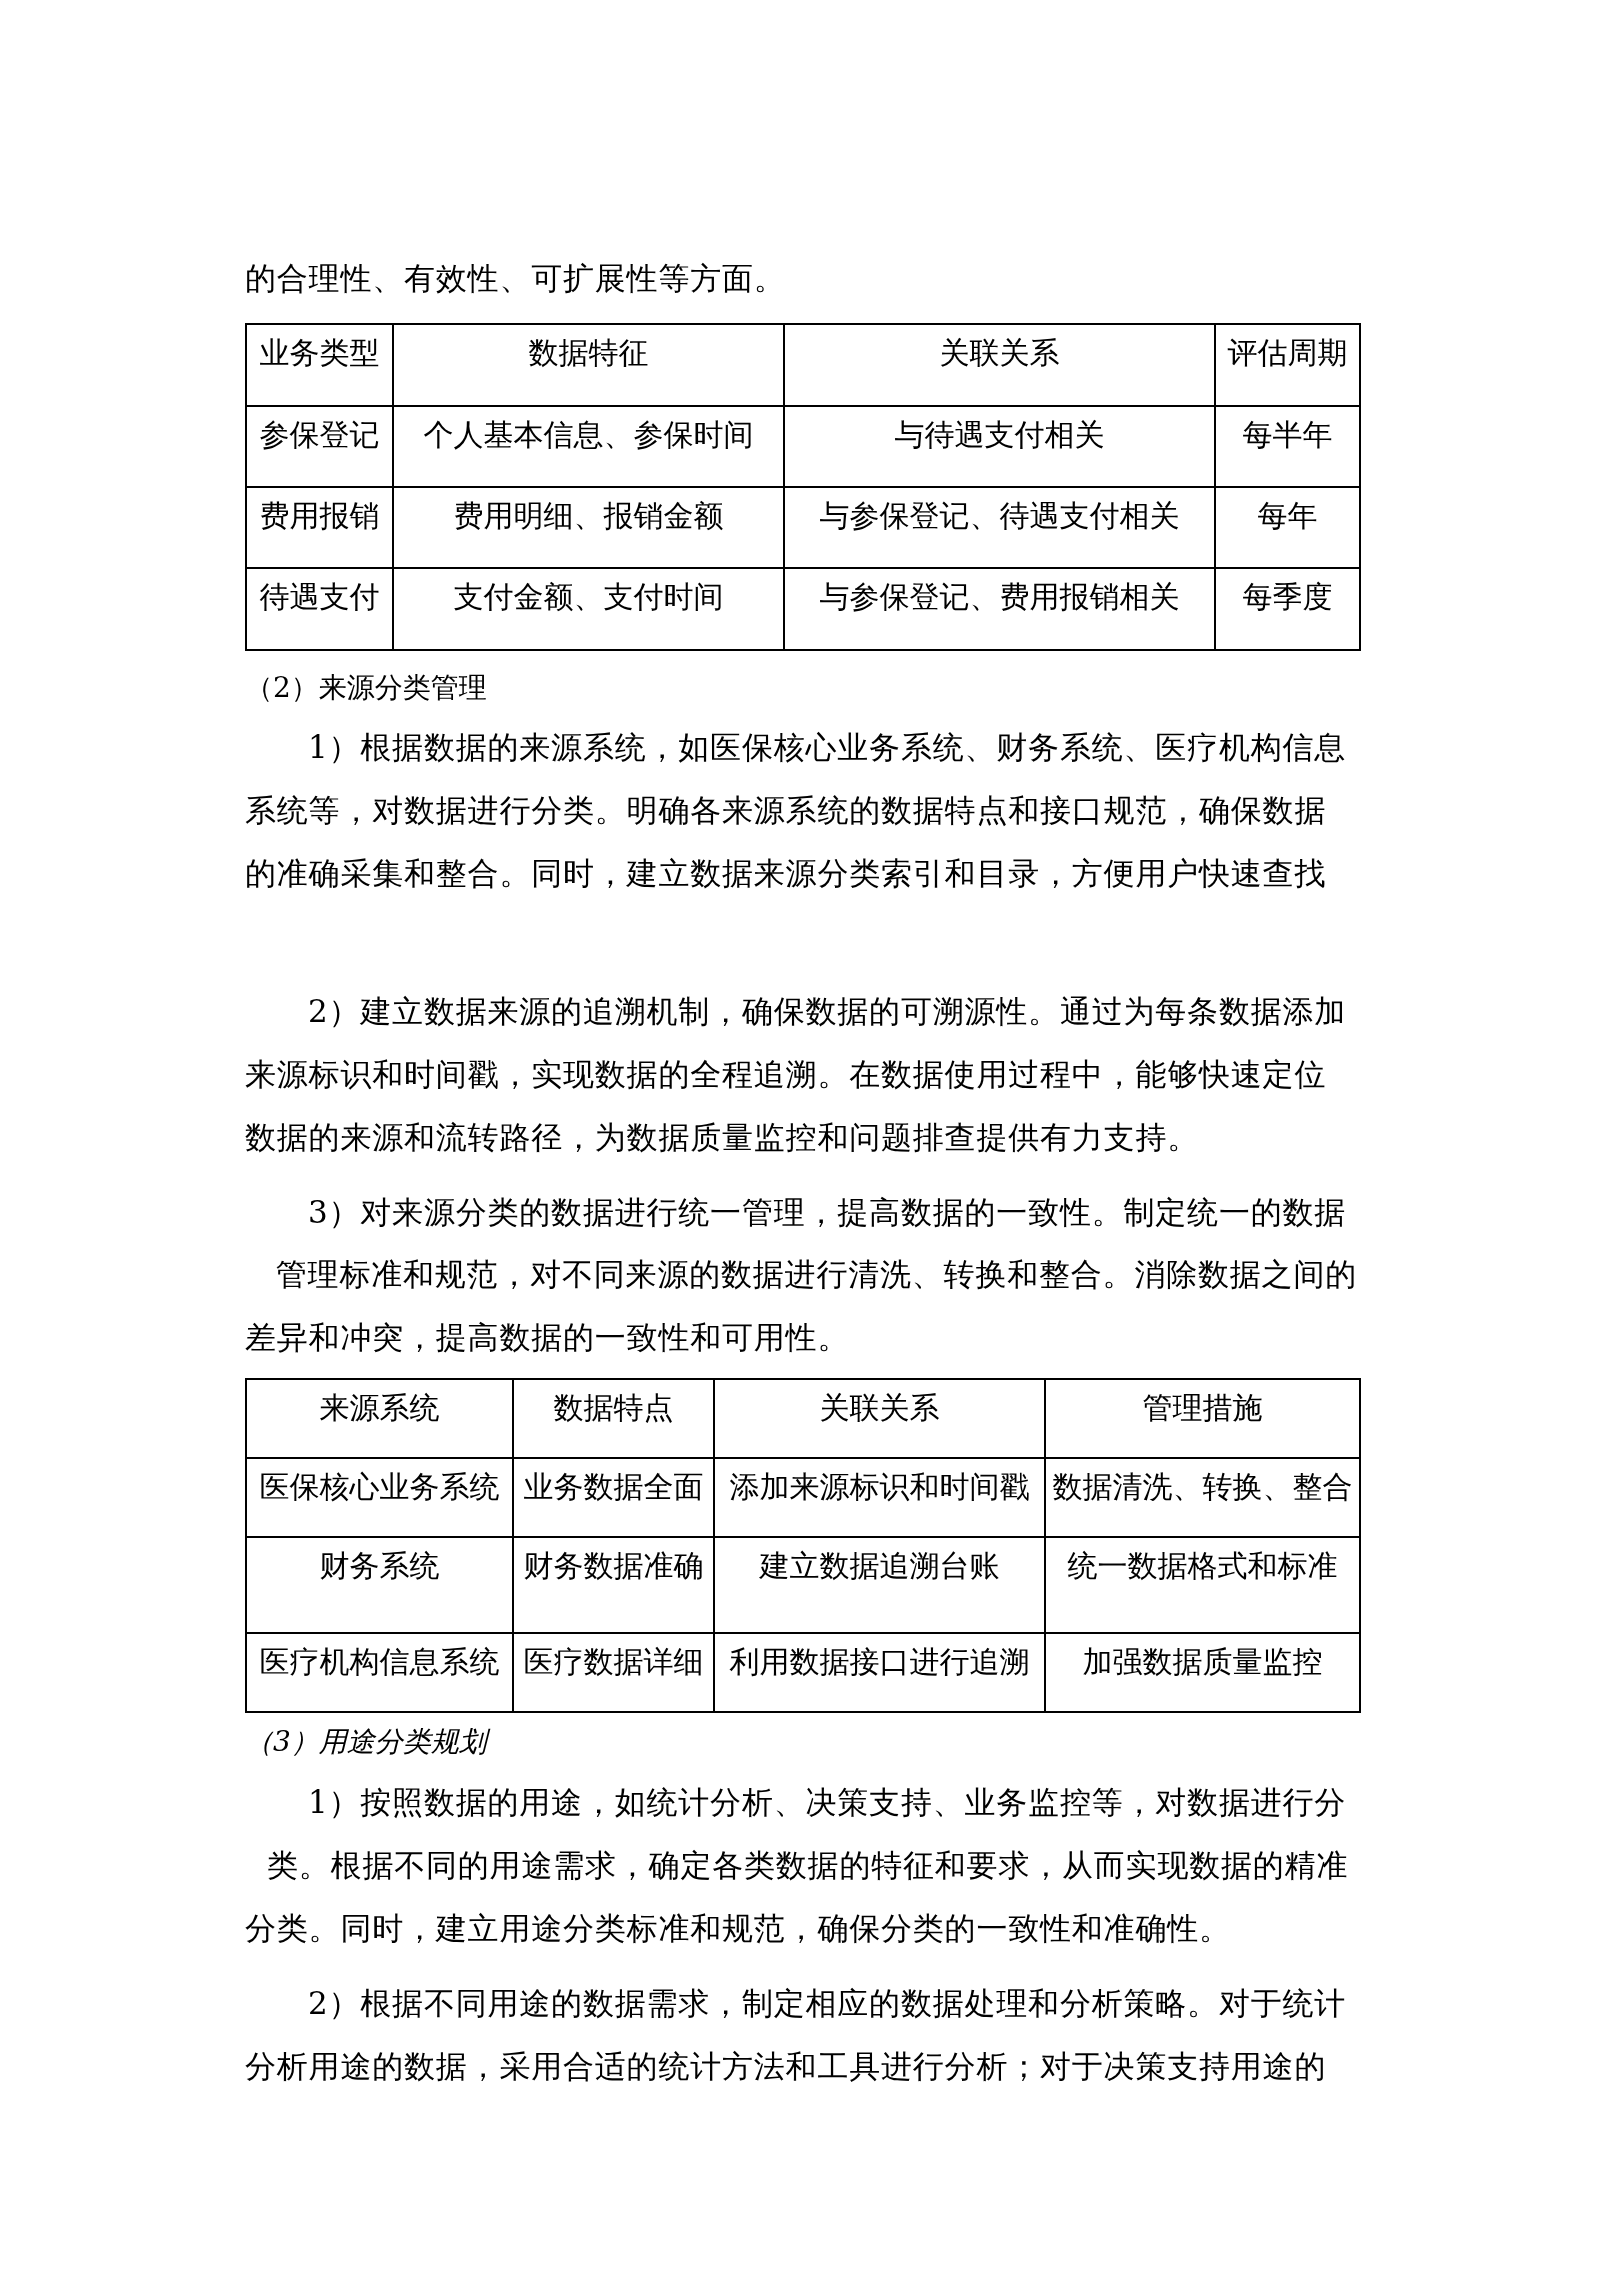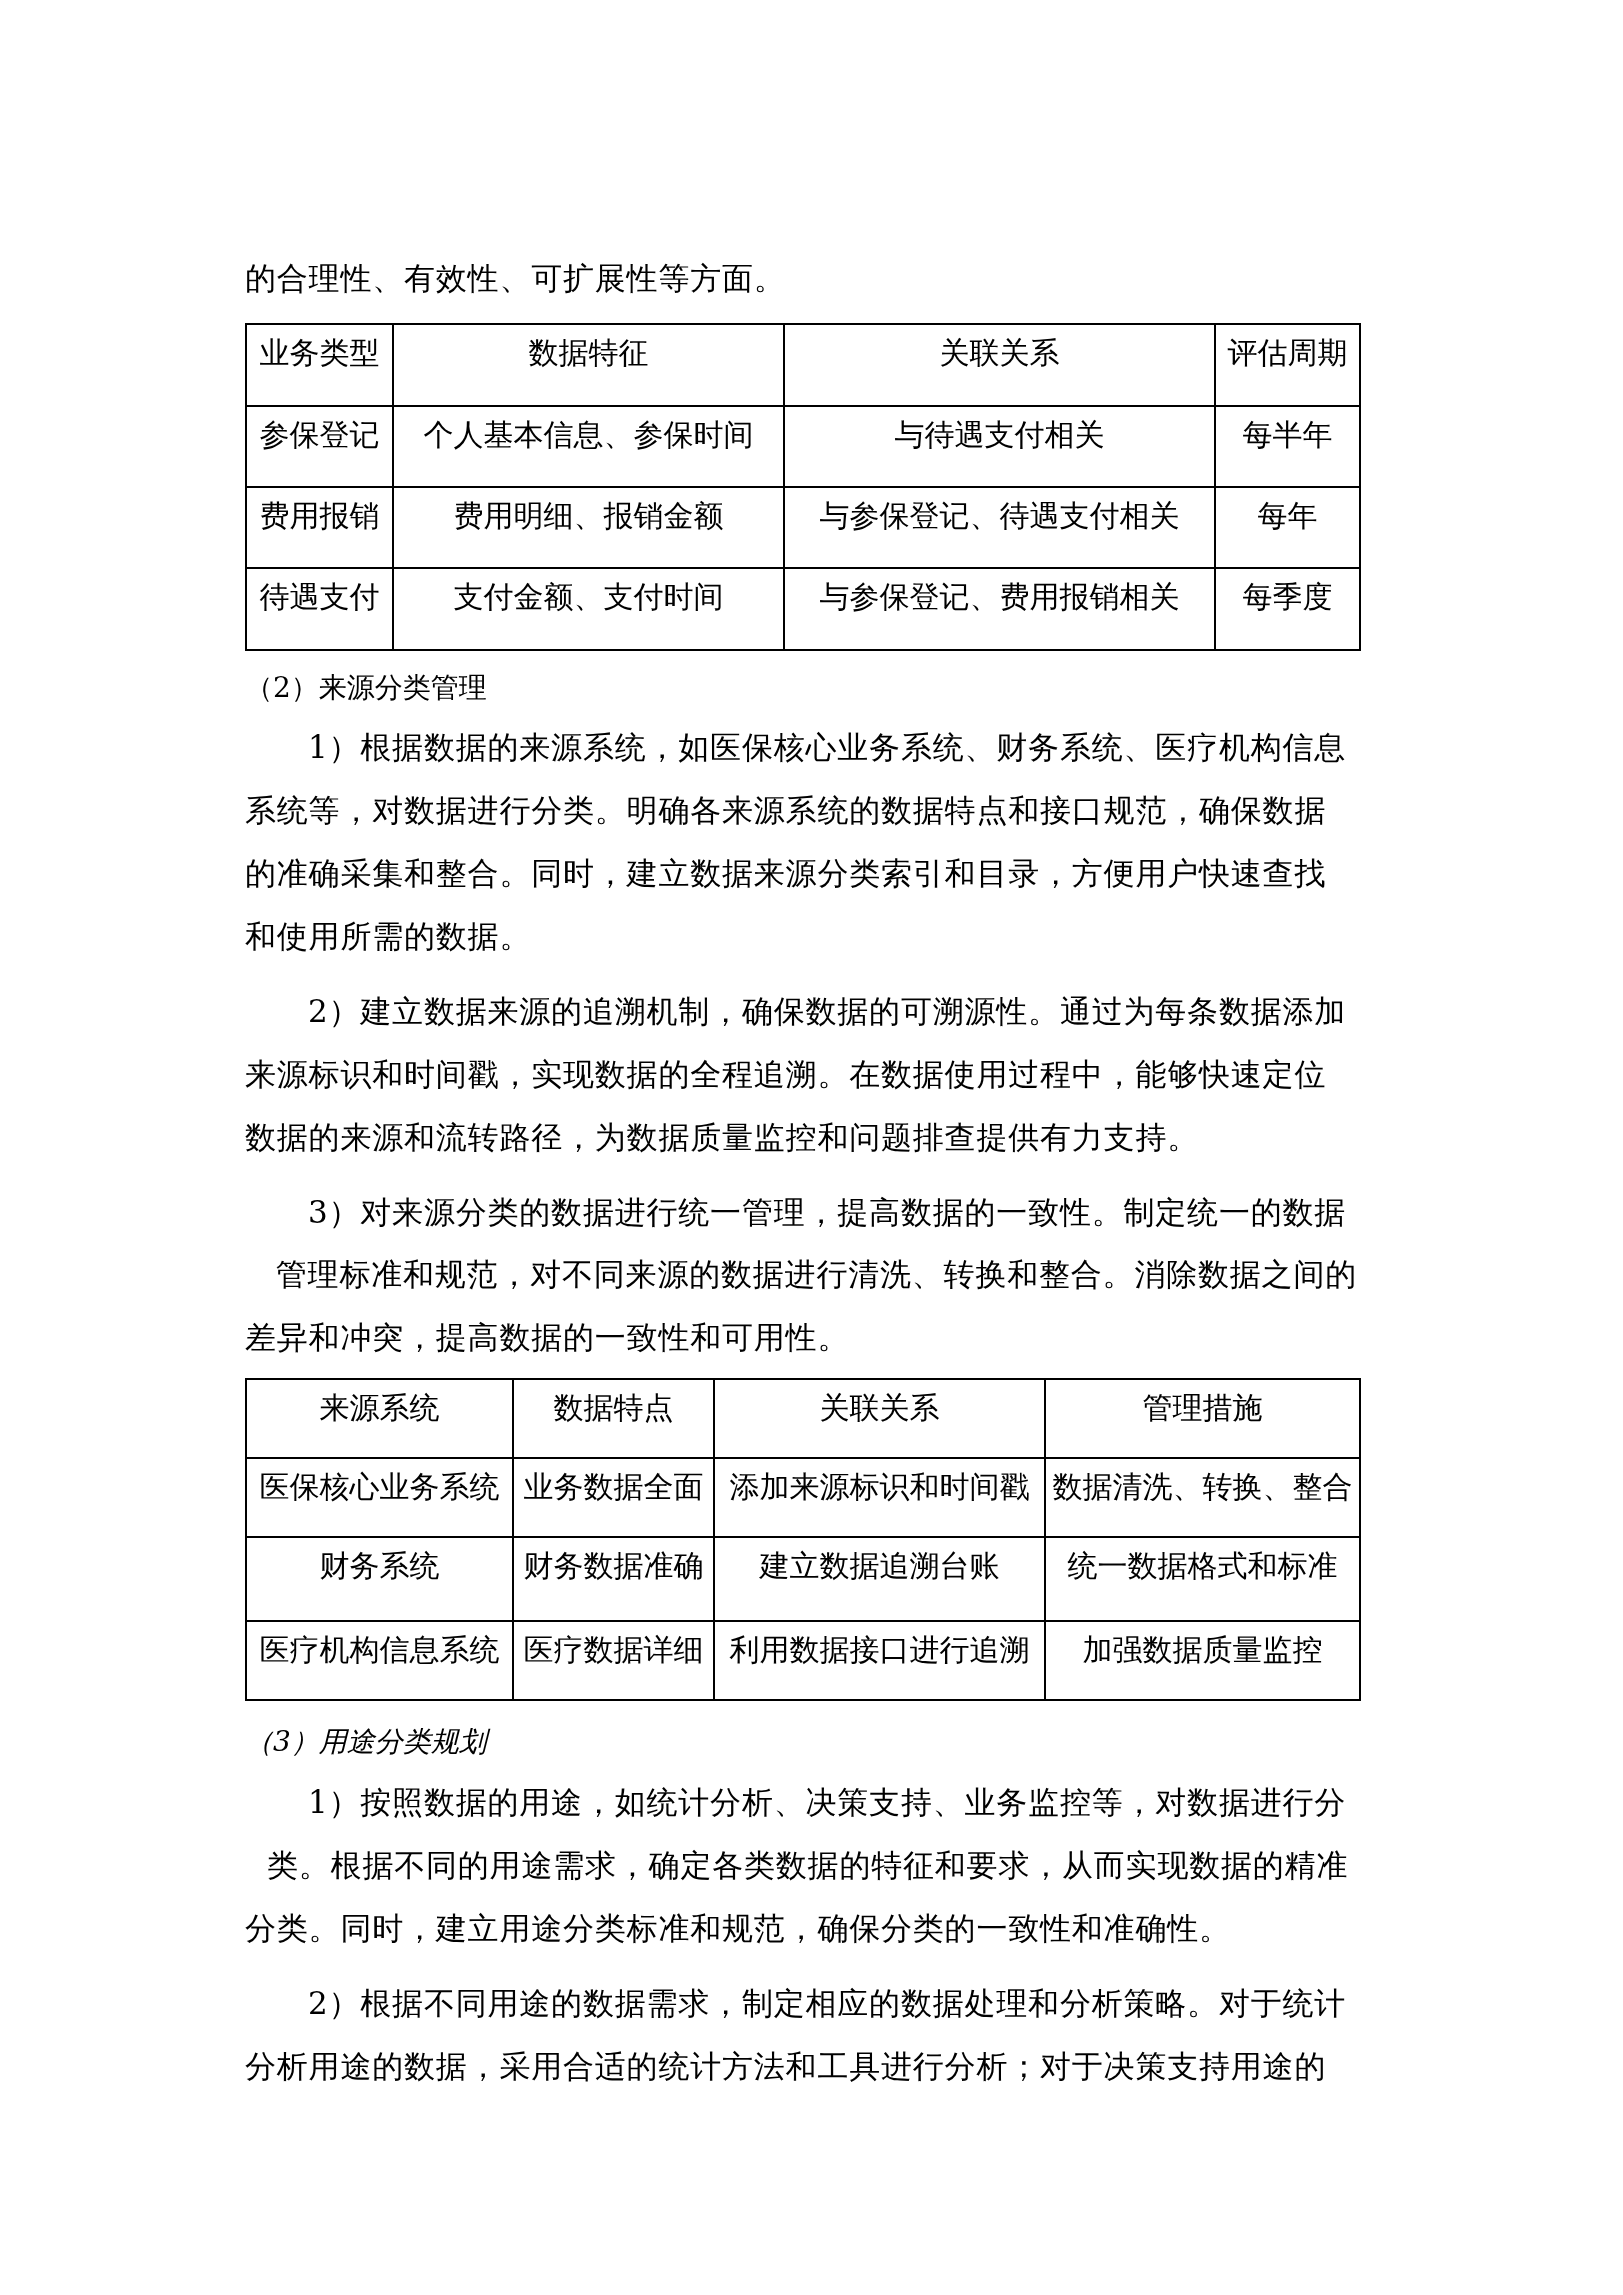--- a/index.html
+++ b/index.html
@@ -95,21 +95,20 @@
       <td>每季度</td>
     </tr>
   </tbody>
     </table>
 
   <div class="heading" style="top:671px;">（2）来源分类管理</div>
 
   <div class="line indent" style="top:729px;">1）根据数据的来源系统，如医保核心业务系统、财务系统、医疗机构信息</div>
   <div class="line" style="top:792px;">系统等，对数据进行分类。明确各来源系统的数据特点和接口规范，确保数据</div>
   <div class="line" style="top:855px;">的准确采集和整合。同时，建立数据来源分类索引和目录，方便用户快速查找</div>
-  <div class="line" style="top:918px;">和使用所需的数据。</div>
 
   <div class="line indent" style="top:993px;">2）建立数据来源的追溯机制，确保数据的可溯源性。通过为每条数据添加</div>
   <div class="line" style="top:1056px;">来源标识和时间戳，实现数据的全程追溯。在数据使用过程中，能够快速定位</div>
   <div class="line" style="top:1119px;">数据的来源和流转路径，为数据质量监控和问题排查提供有力支持。</div>
 
   <div class="line indent" style="top:1194px;">3）对来源分类的数据进行统一管理，提高数据的一致性。制定统一的数据</div>
   <div class="line" style="top:1256px;text-align:right;">管理标准和规范，对不同来源的数据进行清洗、转换和整合。消除数据之间的</div>
   <div class="line" style="top:1319px;">差异和冲突，提高数据的一致性和可用性。</div>
 
   <table class="doc-table" style="top:1378px; width:1114px;">
@@ -125,21 +124,21 @@
       <td>数据特点</td>
       <td>关联关系</td>
       <td>管理措施</td>
     </tr>
     <tr style="height:79px">
       <td>医保核心业务系统</td>
       <td>业务数据全面</td>
       <td>添加来源标识和时间戳</td>
       <td>数据清洗、转换、整合</td>
     </tr>
-    <tr style="height:84px">
+    <tr style="height:96px">
       <td>财务系统</td>
       <td>财务数据准确</td>
       <td>建立数据追溯台账</td>
       <td>统一数据格式和标准</td>
     </tr>
     <tr style="height:79px">
       <td>医疗机构信息系统</td>
       <td>医疗数据详细</td>
       <td>利用数据接口进行追溯</td>
       <td>加强数据质量监控</td>

